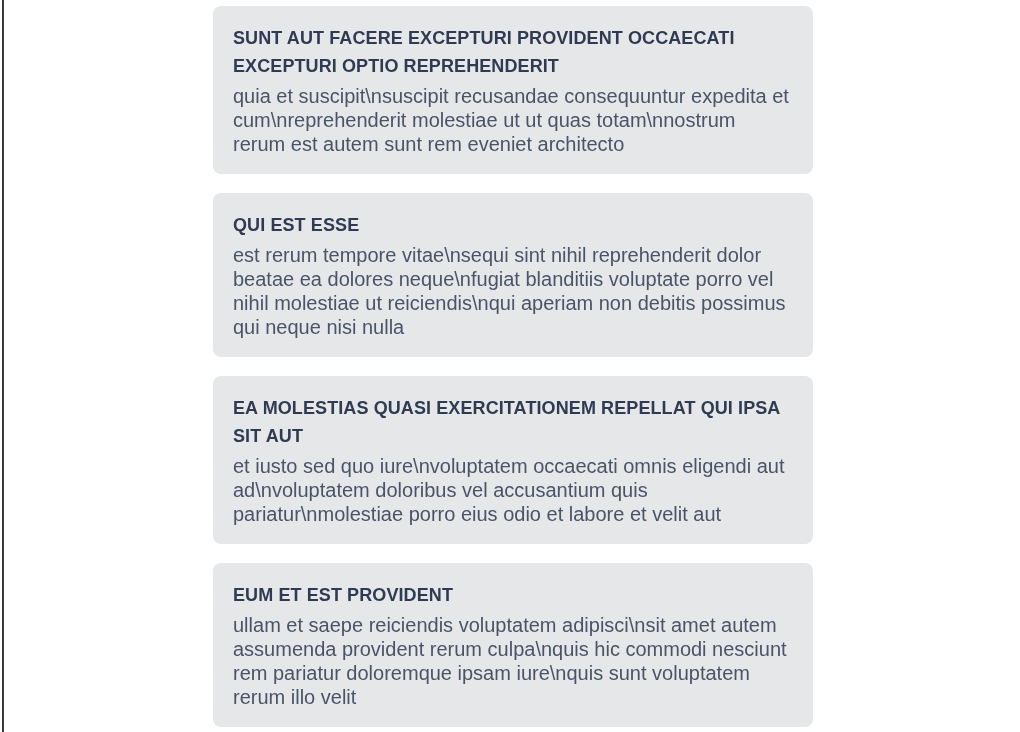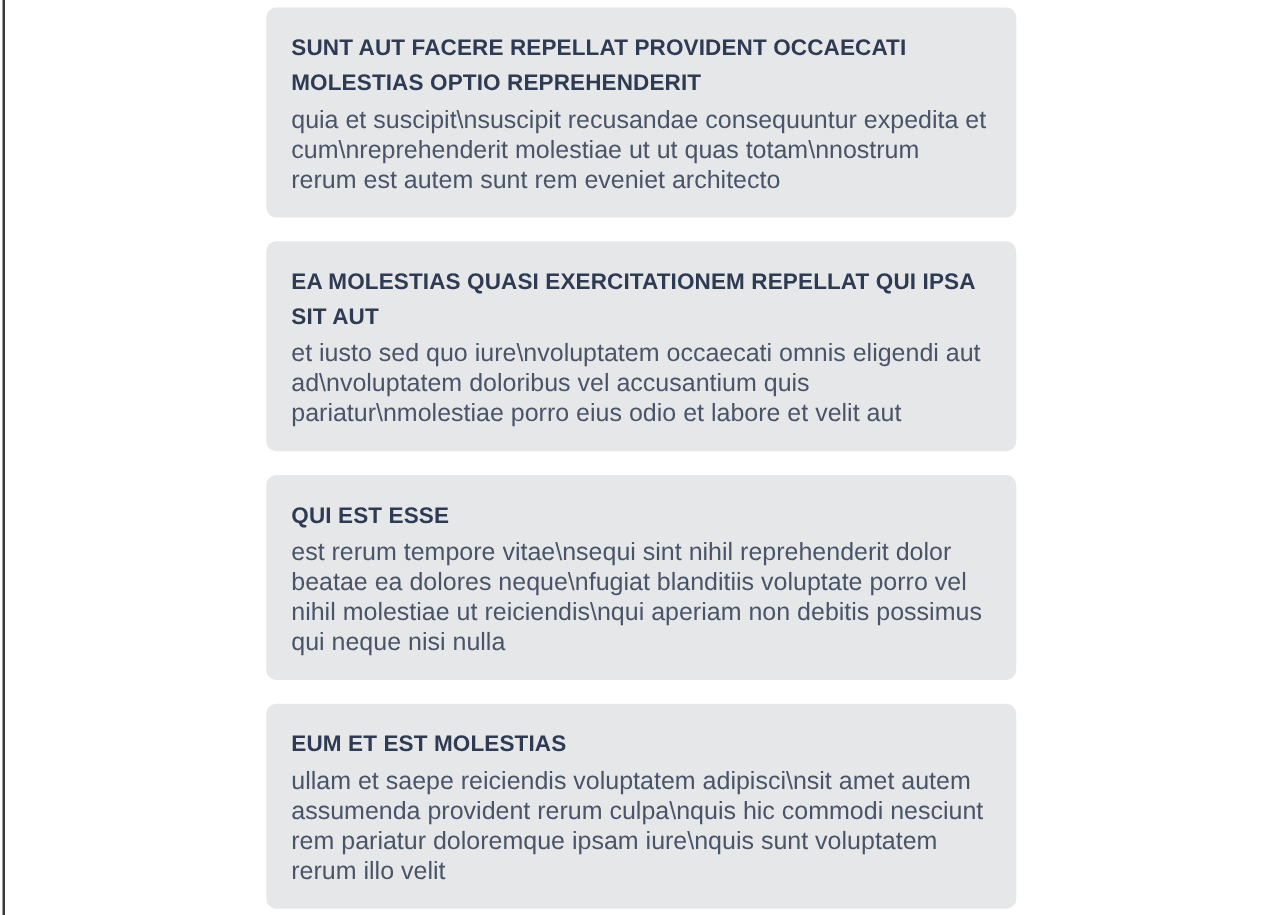--- a/index.html
+++ b/index.html
@@ -51,36 +51,36 @@
   }
 </style>
 </head>
 <body>
 
 <div class="window-left-border"></div>
 
 <main class="posts-list">
 
   <article class="post-card">
-    <div class="post-title">SUNT AUT FACERE REPELLAT PROVIDENT OCCAECATI MOLESTIAS OPTIO REPREHENDERIT</div>
+    <div class="post-title">SUNT AUT FACERE EXCEPTURI PROVIDENT OCCAECATI EXCEPTURI OPTIO REPREHENDERIT</div>
     <div class="post-body">quia et suscipit\nsuscipit recusandae consequuntur expedita et cum\nreprehenderit molestiae ut ut quas totam\nnostrum rerum est autem sunt rem eveniet architecto</div>
+  </article>
+
+  <article class="post-card">
+    <div class="post-title">QUI EST ESSE</div>
+    <div class="post-body">est rerum tempore vitae\nsequi sint nihil reprehenderit dolor beatae ea dolores neque\nfugiat blanditiis voluptate porro vel nihil molestiae ut reiciendis\nqui aperiam non debitis possimus qui neque nisi nulla</div>
   </article>
 
   <article class="post-card">
     <div class="post-title">EA MOLESTIAS QUASI EXERCITATIONEM REPELLAT QUI IPSA SIT AUT</div>
     <div class="post-body">et iusto sed quo iure\nvoluptatem occaecati omnis eligendi aut ad\nvoluptatem doloribus vel accusantium quis pariatur\nmolestiae porro eius odio et labore et velit aut</div>
   </article>
 
   <article class="post-card">
-    <div class="post-title">QUI EST ESSE</div>
-    <div class="post-body">est rerum tempore vitae\nsequi sint nihil reprehenderit dolor beatae ea dolores neque\nfugiat blanditiis voluptate porro vel nihil molestiae ut reiciendis\nqui aperiam non debitis possimus qui neque nisi nulla</div>
-  </article>
-
-  <article class="post-card">
-    <div class="post-title">EUM ET EST MOLESTIAS</div>
+    <div class="post-title">EUM ET EST PROVIDENT</div>
     <div class="post-body">ullam et saepe reiciendis voluptatem adipisci\nsit amet autem assumenda provident rerum culpa\nquis hic commodi nesciunt rem pariatur doloremque ipsam iure\nquis sunt voluptatem rerum illo velit</div>
   </article>
 
   <article class="post-card">
     <div class="post-title">NESCIUNT QUAS ODIO</div>
     <div class="post-body"></div>
   </article>
 
 </main>
 

